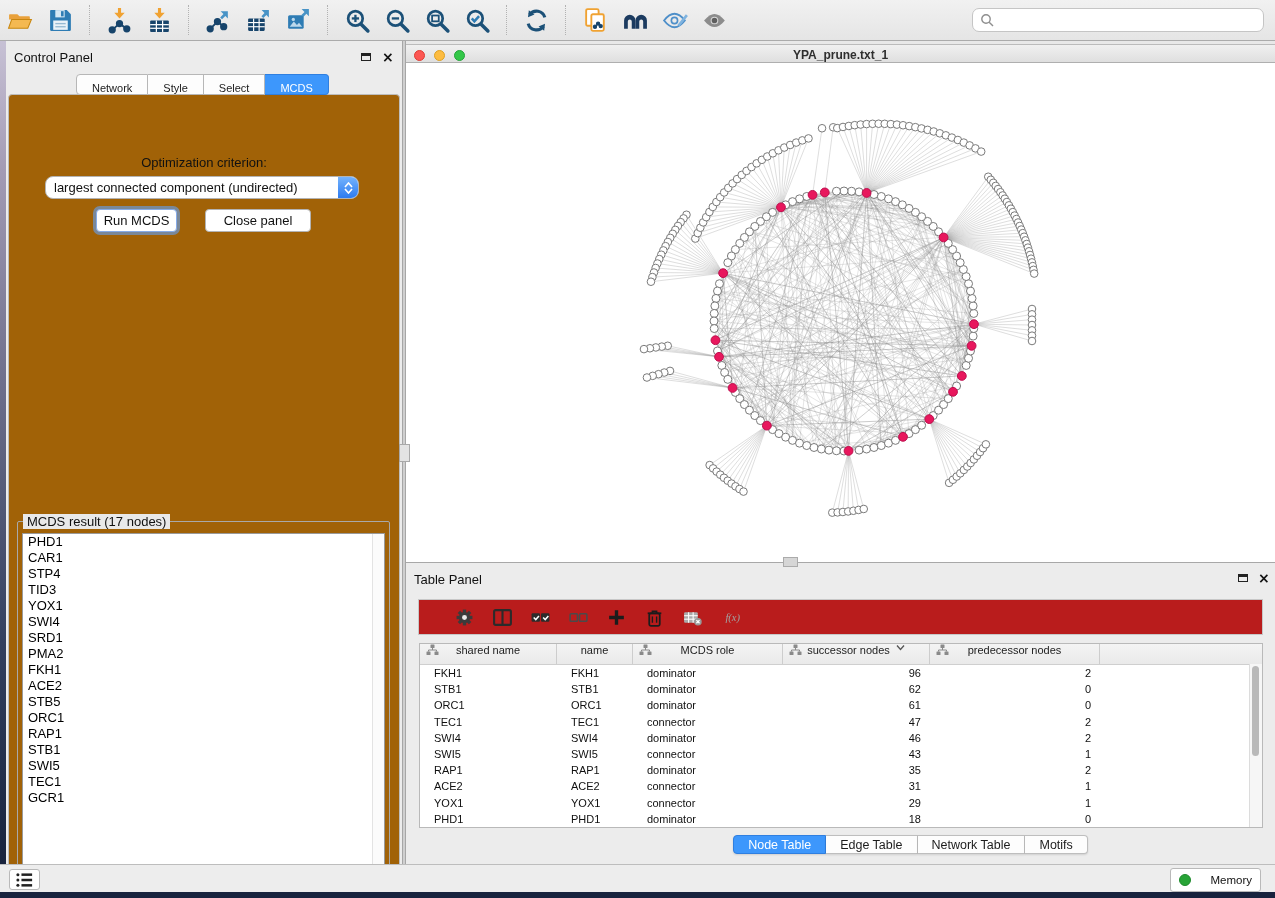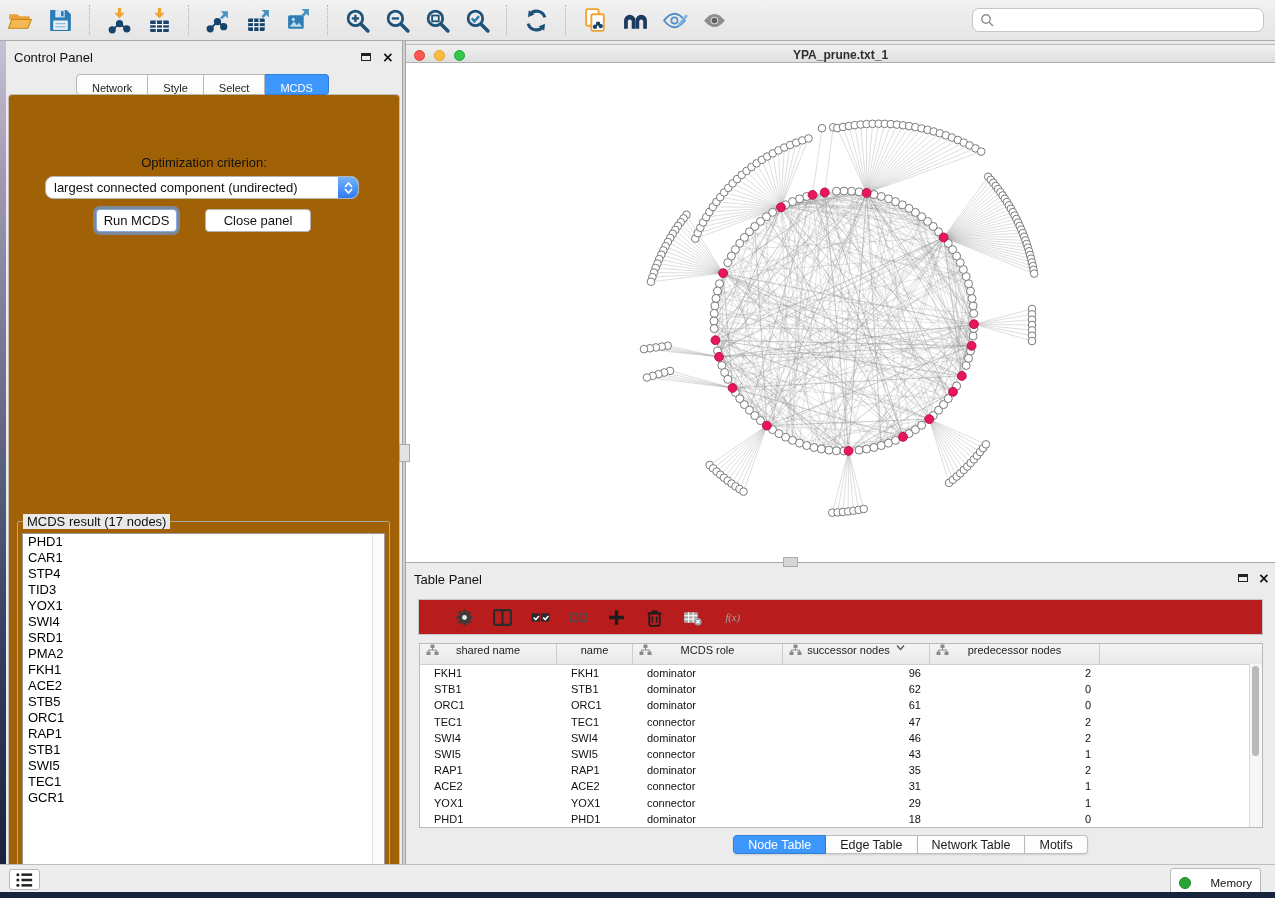--- a/index.html
+++ b/index.html
@@ -99,21 +99,21 @@
   .bt-tab{background:#FDFDFD;border:1px solid #BEBEBE;border-left:none;padding:0 14px;font-size:12.5px;
     line-height:18px;height:19px;box-sizing:border-box;color:#1c1c1c;box-shadow:0 1px 2px rgba(0,0,0,.12)}
   .bt-tab:first-child{border-left:1px solid #BEBEBE;border-radius:4px 0 0 4px}
   .bt-tab:last-child{border-radius:0 4px 4px 0}
   .bt-tab.selected{background:#3D97FC;border-color:#2F7FE0;color:#fff}
   
   .status-bar{position:absolute;left:0;top:864px;width:1275px;height:28px;box-sizing:border-box;
     background:#EDEDED;border-top:1px solid #BDBDBD}
   .sb-list-btn{position:absolute;left:9px;top:4px;width:31px;height:21px;background:#fff;
     border:1px solid #B9B9B9;border-radius:3px;display:flex;align-items:center;justify-content:center;padding:0}
-  .memory-btn{position:absolute;right:14px;top:3px;height:30px;background:#fff;border:1px solid #B9B9B9;
+  .memory-btn{position:absolute;right:14px;top:3px;height:24px;background:#fff;border:1px solid #B9B9B9;
     border-radius:3px;display:flex;align-items:center;padding:0 8px;gap:19px;font-size:11.5px;color:#111}
   .mem-dot{width:10px;height:10px;border-radius:50%;background:#28A437;border:1px solid #1E8A2C}
 </style>
 </head>
 <body>
 
 <div class="toolbar">
   <button class="tbtn">
       <svg viewBox="0 0 26 26">
         <path d="M2 8c0-.6.4-1 1-1h7l2 2h9c.6 0 1 .4 1 1v2H2z" fill="#E9A13B"></path>

